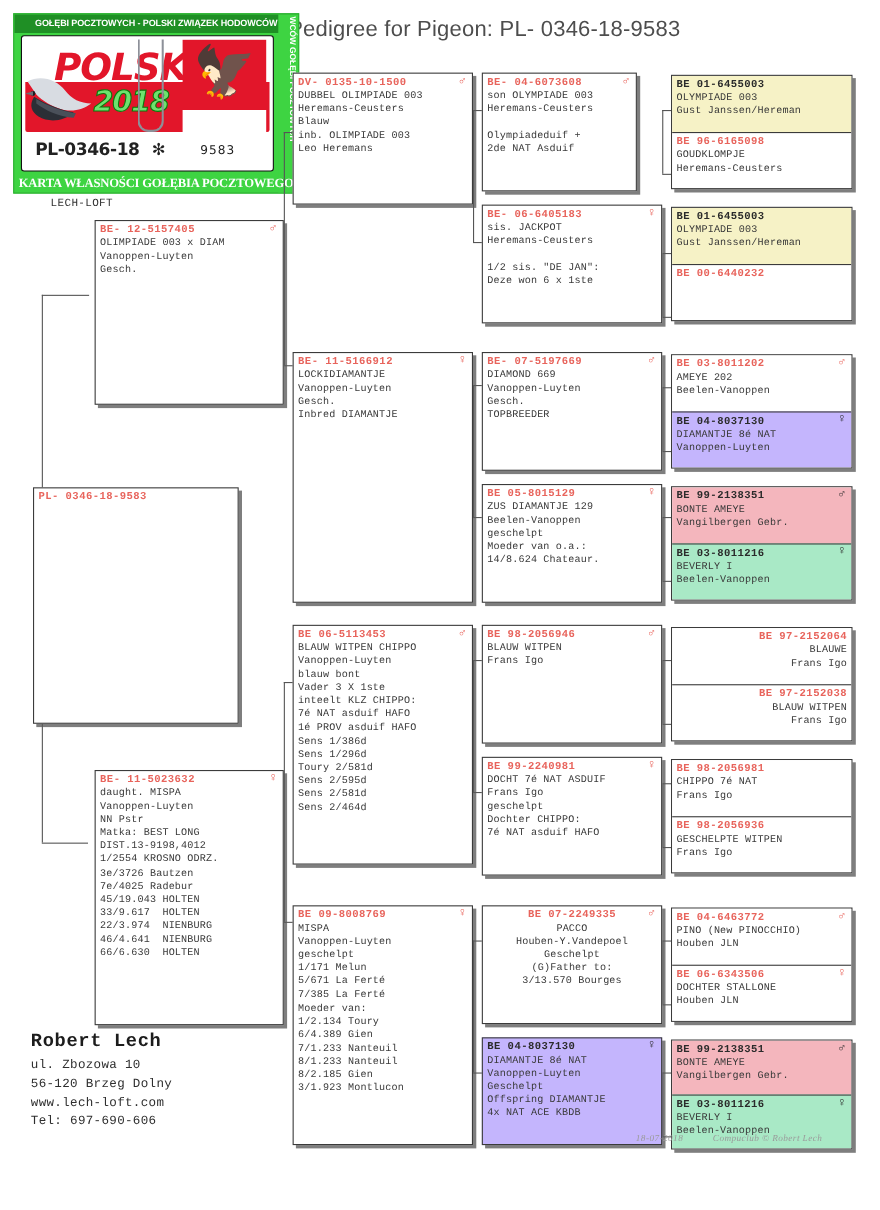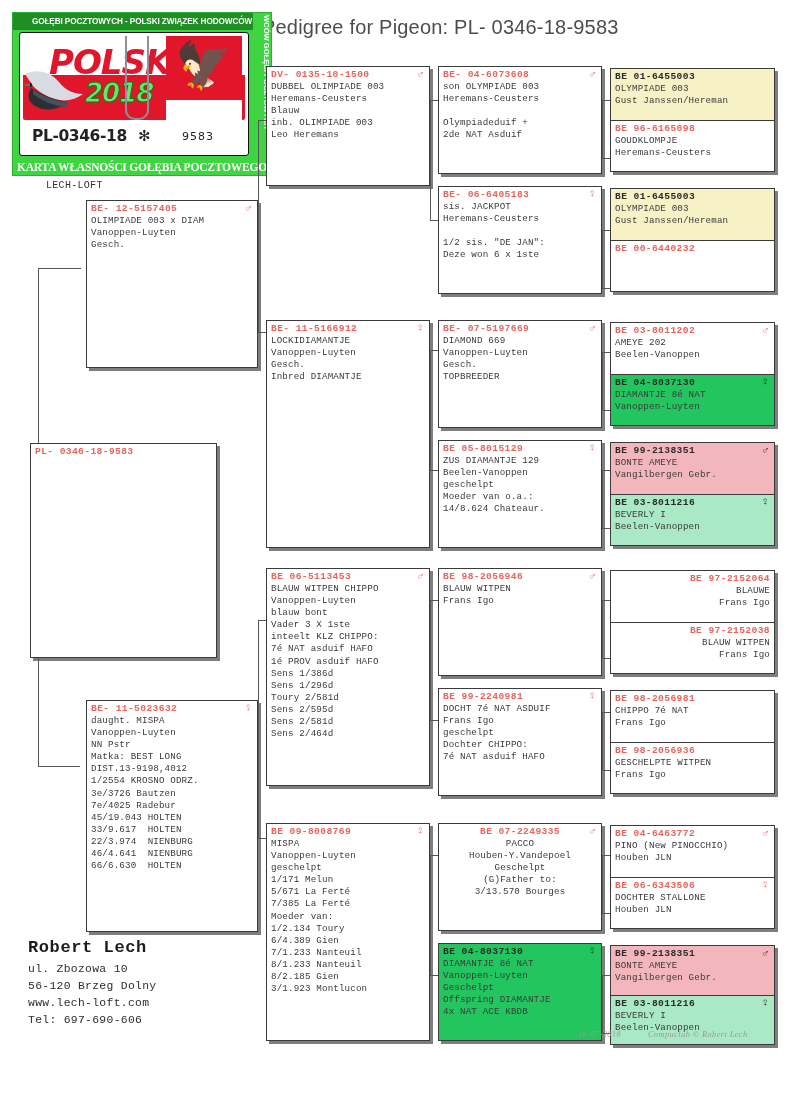--- a/index.html
+++ b/index.html
@@ -123,21 +123,21 @@
   .box .bdy{
     padding:1px 4px 2px 4px;
     font-size:9.2px;
     line-height:12.1px;
     color:#3a3a3a;
     letter-spacing:0.15px;
     white-space:pre;
   }
   .box.sub{box-shadow:none;}
   .box.yellow{background:#f6f2c6;}
-  .box.cyan{background:#22c55e;}
+  .box.cyan{background:#c4b5fd;}
   .box.pink{background:#f4b6bd;}
   .box.green{background:#a9e9c6;}
   .box.hdrdark .hdr{color:#2b2b2b;}
   .box.hdrdark .hdr .sex{color:#2b2b2b;}
 
   
   .pair{
     position:absolute;
     box-shadow:3px 3px 0 0 rgba(90,90,90,0.78);
     border:1px solid #3b3b3b;
@@ -354,21 +354,21 @@
 7/385 La Ferté
 Moeder van:
 1/2.134 Toury
 6/4.389 Gien
 7/1.233 Nanteuil
 8/1.233 Nanteuil
 8/2.185 Gien
 3/1.923 Montlucon</div>
   </div>
 
-  <div class="box" style="left:438px;top:66px;width:164px;height:108px;">
+  <div class="box" style="left:438px;top:66px;width:141px;height:108px;">
     <span class="hdr">
       <span>BE- 04-6073608</span>
       <span class="sex">♂</span>
     </span>
     <div class="bdy">son OLYMPIADE 003
 Heremans-Ceusters
 
 Olympiadeduif +
 2de NAT Asduif</div>
   </div>

